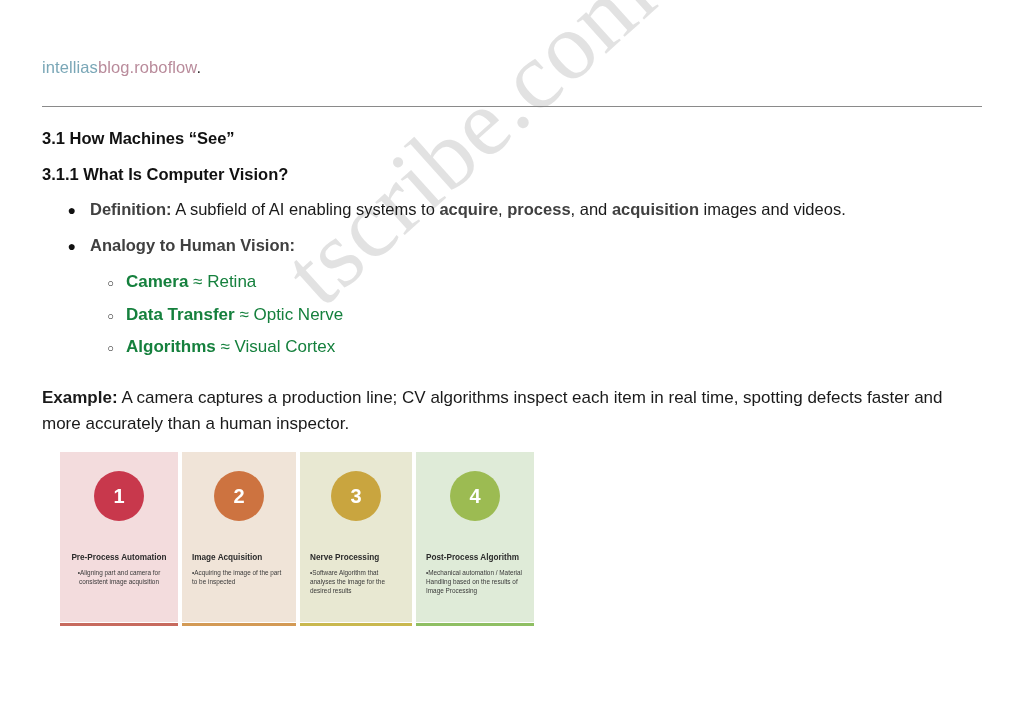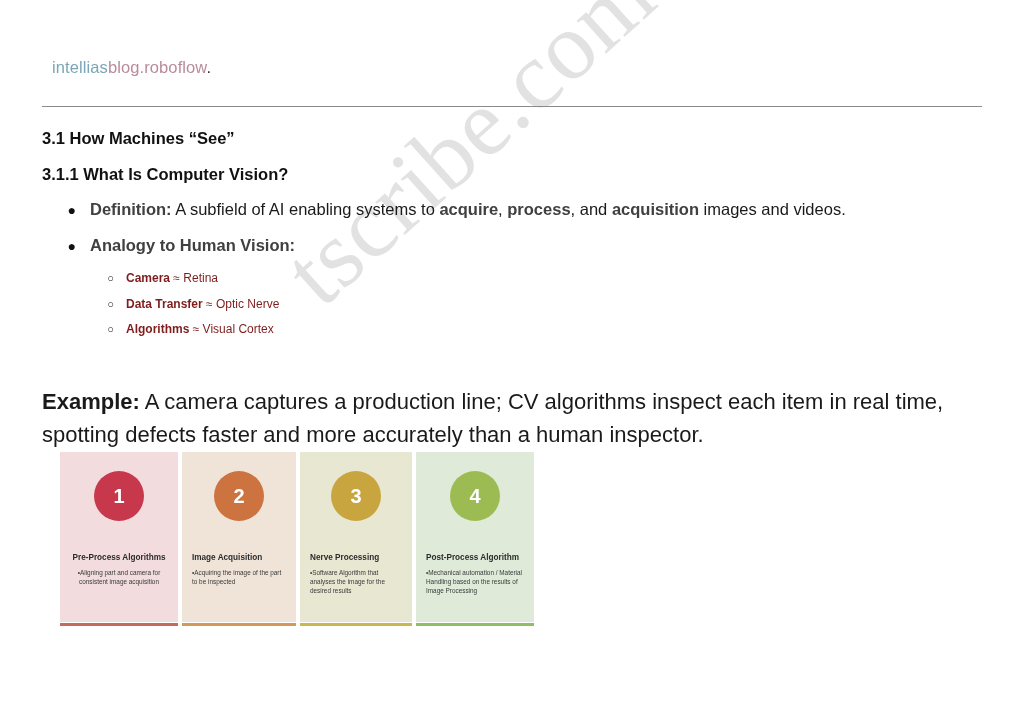--- a/index.html
+++ b/index.html
@@ -49,21 +49,21 @@
   }
 
   .content {
     position: relative;
     z-index: 2;
   }
 
   
   .source-line {
     position: absolute;
-    left: 52px;
+    left: 42px;
     top: 58px;
     font-size: 16.5px;
     letter-spacing: 0.1px;
   }
   .source-line .src-a { color: #7aa7b7; }
   .source-line .src-b { color: #b98b9b; }
   .source-line .src-dot { color: #333; }
 
   .divider {
     position: absolute;
@@ -133,33 +133,33 @@
   }
   .sub-dot {
     width: 26px;
     flex: 0 0 26px;
     text-align: right;
     padding-right: 12px;
     font-size: 11px;
     color: #111;
   }
   .sub-text {
-    font-size: 12px;
+    font-size: 17px;
     line-height: 1.4;
-    color: #7f1d1d;
+    color: #15803d;
   }
   .sub-text b { font-weight: bold; }
 
   
   .example {
     position: absolute;
     left: 42px;
     top: 378px;
     width: 930px;
-    font-size: 22px;
+    font-size: 17px;
     line-height: 1.5;
     color: #1a1a1a;
     margin-top: 7px;
   }
   .example b { font-weight: bold; }
 
   
   .figure {
     position: absolute;
     left: 60px;
@@ -271,21 +271,21 @@
       </div>
 
     </div>
 
     <p class="example"><b>Example:</b><span> A camera captures a production line; CV algorithms inspect each item in real time, spotting defects faster and more accurately than a human inspector.</span></p>
 
     <div class="figure">
 
       <div class="card card-1" style="background:#f3dcdd">
         <div class="circle" style="background:#c8384c">1</div>
-        <div class="card-title">Pre-Process Algorithms</div>
+        <div class="card-title">Pre-Process Automation</div>
         <div class="card-body">•Aligning part and camera for consistent image acquisition</div>
         <div class="underline" style="background:#c76a5e"></div>
       </div>
 
       <div class="card card-2" style="background:#f0e4d8">
         <div class="circle" style="background:#cd7340">2</div>
         <div class="card-title">Image Acquisition</div>
         <div class="card-body">•Acquiring the image of the part to be inspected</div>
         <div class="underline" style="background:#d39a55"></div>
       </div>

